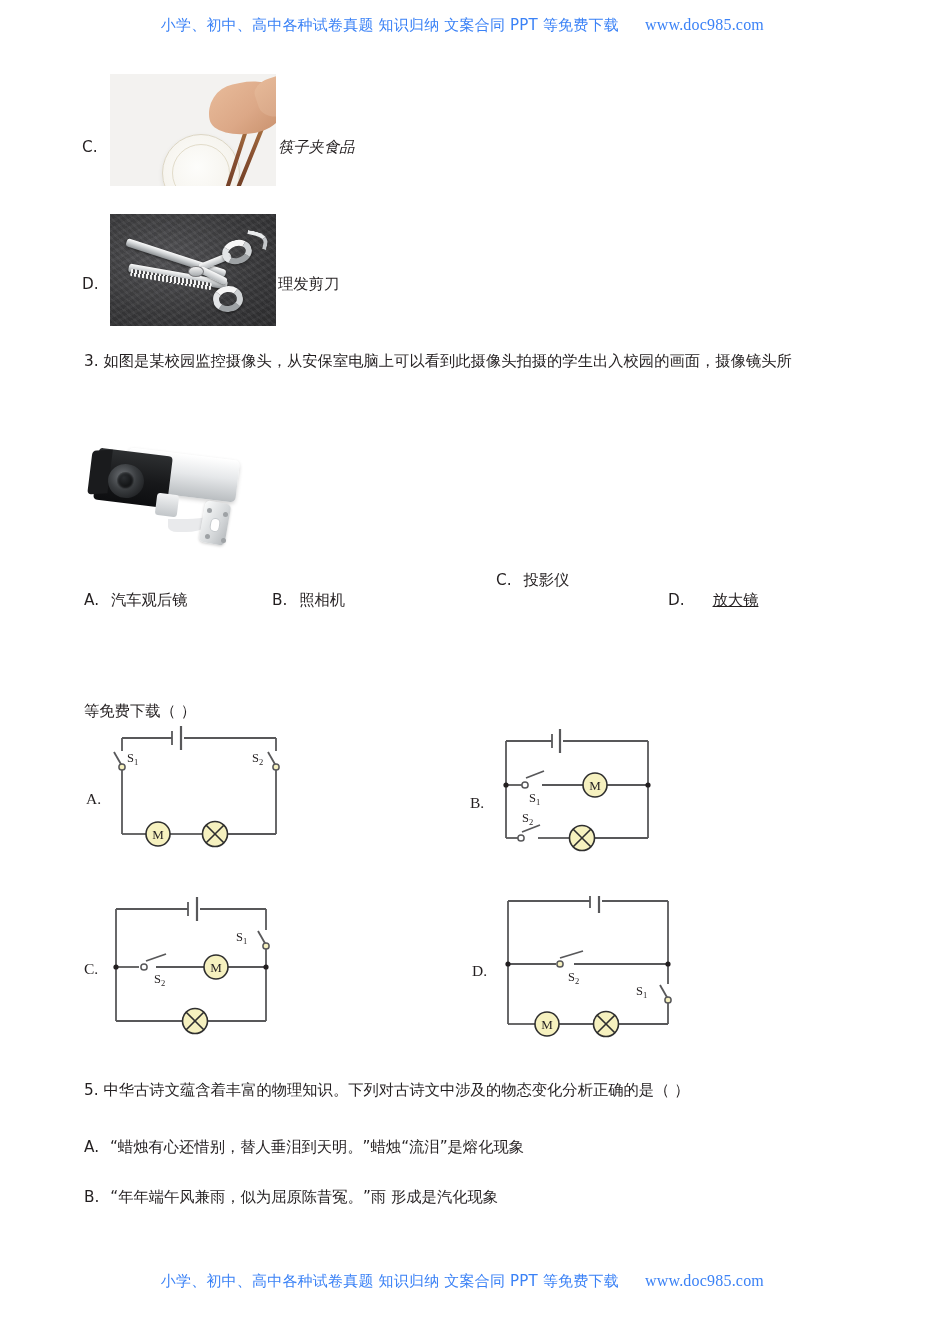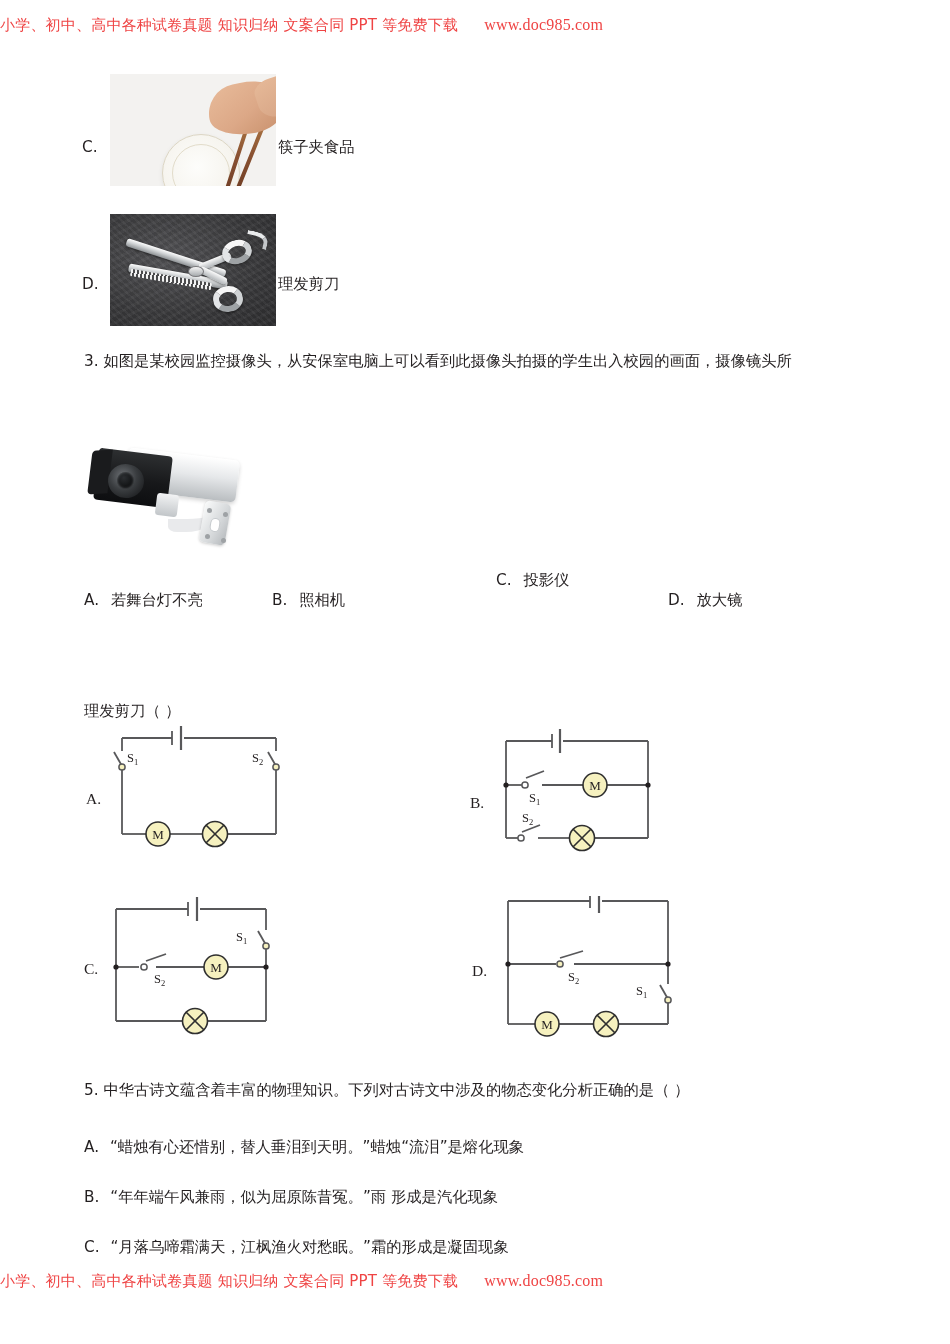--- a/index.html
+++ b/index.html
@@ -14,23 +14,23 @@
     color: #231f20;
     overflow: hidden;
   }
 
   .page { position: relative; width: 950px; height: 1344px; }
 
   
   .watermark {
     position: absolute;
     left: 0; width: 764px;
-    text-align: left;
+    text-align: right;
     font-size: 15.5px;
-    color: #ef4444;
+    color: #3b82f6;
     letter-spacing: 0.2px;
     white-space: nowrap;
   }
   .watermark .wm-cn { font-family: "DejaVu Sans", "Liberation Sans", sans-serif; font-size: 15px; }
   .watermark .wm-url { font-family: "Liberation Serif", serif; font-size: 16px; margin-left: 26px; }
   #wm-top { top: 16px; }
   #wm-bottom { top: 1272px; }
 
   
   .qtext, .opt-line, .choice-label {
@@ -231,21 +231,21 @@
 
   <div class="photo photo-chopsticks" style="left:110px; top:74px; width:166px; height:112px;">
     <div class="cs-plate"></div>
 
     <div class="cs-stick s1"></div>
     <div class="cs-stick s2"></div>
     <div class="cs-hand"></div>
     <div class="cs-arm"></div>
   </div>
 
-  <div class="opt-line abs" style="left:278px; top:136px;">筷子夹食品</div>
+  <div class="opt-line abs" style="left:278px; top:136px;font-style:italic;">筷子夹食品</div>
 
   <div class="choice-label abs" style="left:82px; top:273px;">D.</div>
 
   <div class="photo photo-scissors" style="left:110px; top:214px; width:166px; height:112px;">
     <div class="grain"></div>
     <div class="sc-blade sc-b1"></div>
     <div class="sc-blade sc-b2"></div>
     <div class="sc-teeth"></div>
     <div class="sc-arm sc-a1"></div>
     <div class="sc-arm sc-a2"></div>
@@ -270,36 +270,36 @@
     <div class="cam-plate"></div>
     <div class="cam-slot"></div>
     <div class="cam-hole h1"></div>
     <div class="cam-hole h2"></div>
     <div class="cam-hole h3"></div>
     <div class="cam-hole h4"></div>
   </div>
 
   <div class="opt-line abs" style="left:84px; top:589px;">
     <span>A.</span>
-    <span style="margin-left:7px;">若舞台灯不亮</span>
+    <span style="margin-left:7px;">汽车观后镜</span>
   </div>
   <div class="opt-line abs" style="left:272px; top:589px;">
     <span>B.</span>
     <span style="margin-left:7px;">照相机</span>
   </div>
   <div class="opt-line abs" style="left:476px; top:569px;margin-left:20px;">
     <span>C.</span>
     <span style="margin-left:7px;">投影仪</span>
   </div>
   <div class="opt-line abs" style="left:668px; top:589px;">
     <span>D.</span>
-    <span style="margin-left:7px;">放大镜</span>
-  </div>
-
-  <div class="qtext abs" style="left:84px; top:700px;">理发剪刀（      ）</div>
+    <span style="margin-left:23px;text-decoration:underline;">放大镜</span>
+  </div>
+
+  <div class="qtext abs" style="left:84px; top:700px;">等免费下载（      ）</div>
 
   <div class="circuit" style="left:84px; top:726px;">
     <svg width="320" height="140" viewBox="0 0 320 140">
       <g fill="none" stroke="#58585a" stroke-width="1.8">
 
         <path d="M38 12 L88 12"></path>
         <path d="M100 12 L192 12"></path>
 
         <path d="M88 5 L88 19" stroke-width="1.8"></path>
         <path d="M97 0 L97 24" stroke-width="2.2"></path>
@@ -444,22 +444,18 @@
   <div class="qtext abs" style="left:84px; top:1079px;">5. 中华古诗文蕴含着丰富的物理知识。下列对古诗文中涉及的物态变化分析正确的是（      ）</div>
 
   <div class="opt-line abs" style="left:84px; top:1186px;">
     <span>B.</span>
     <span style="margin-left:6px;">“年年端午风兼雨，似为屈原陈昔冤。”雨   形成是汽化现象</span>
   </div>
   <div class="opt-line abs" style="left:84px; top:1136px;">
     <span>A.</span>
     <span style="margin-left:6px;">“蜡烛有心还惜别，替人垂泪到天明。”蜡烛“流泪”是熔化现象</span>
   </div>
-  <div class="opt-line abs" style="left:84px; top:1236px;">
-    <span>C.</span>
-    <span style="margin-left:6px;">“月落乌啼霜满天，江枫渔火对愁眠。”霜的形成是凝固现象</span>
-  </div>
 
   <div class="watermark" id="wm-bottom">
     <span class="wm-cn">小学、初中、高中各种试卷真题 知识归纳 文案合同 PPT 等免费下载</span><span class="wm-url">www.doc985.com</span>
   </div>
 
 </div>
 
 </body></html>

